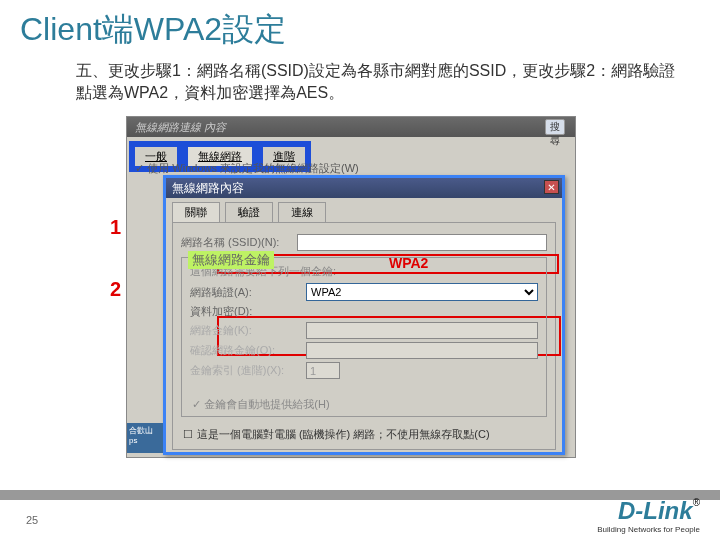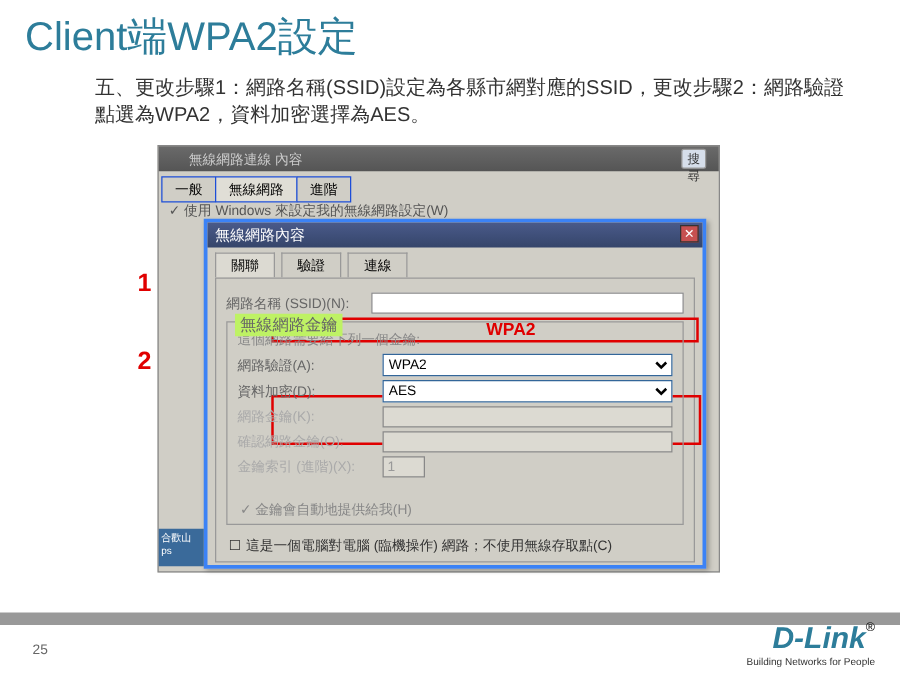--- a/index.html
+++ b/index.html
@@ -1,22 +1,22 @@
 <!DOCTYPE html>
 <html><head>
 <meta charset="utf-8">
 <style>
 * { box-sizing: border-box; margin: 0; padding: 0; }
 body { width: 720px; height: 540px; font-family: Arial, "Microsoft JhengHei", sans-serif; background: #fff; position: relative; overflow: hidden; }
 .title { color: #2d7d9a; font-size: 32px; padding: 8px 0 0 20px; font-weight: 400; }
 .inst { font-size: 16px; color: #333; padding: 8px 40px 0 76px; line-height: 1.4; }
 .shot { position: absolute; left: 126px; top: 116px; width: 450px; height: 342px; background: #d0cec6; border: 1px solid #888; }
-.bg-title { position: absolute; left: 0; top: 0; right: 0; height: 20px; background: linear-gradient(#6a6a6a,#555); color: #ccc; font-size: 11px; padding: 3px 24px; }
+.bg-title { position: absolute; left: 0; top: 0; right: 0; height: 20px; background: linear-gradient(#6a6a6a,#555); color: #ccc; font-size: 11px; padding: 3px 8px; font-style: italic; }
 .bg-tabs { position: absolute; left: 2px; top: 24px; font-size: 11px; }
-.bg-tab { display: inline-block; padding: 2px 10px; border: 1px solid #1d4ed8; background: #d0cec6; margin-right: -1px; }
+.bg-tab { display: inline-block; padding: 2px 10px; border: 6px solid #1d4ed8; background: #d0cec6; margin-right: -1px; text-decoration: underline; }
 .bg-tab.act { background: #e0ded6; }
 .bg-chk { position: absolute; left: 8px; top: 44px; font-size: 11px; color: #555; }
 .searchbtn { position: absolute; left: 418px; top: 2px; width: 20px; height: 16px; background: #d6deea; border: 1px solid #999; font-size: 10px; color: #333; text-align: center; border-radius: 2px; }
 .dlg { position: absolute; left: 36px; top: 58px; width: 402px; height: 280px; background: #d0cec6; border: 3px solid #3b82f6; box-shadow: 2px 2px 4px rgba(0,0,0,.3); }
 .dlg-title { height: 20px; background: linear-gradient(#4a5a8a,#35456a); color: #fff; font-size: 12px; padding: 2px 6px; position: relative; }
 .dlg-x { position: absolute; right: 3px; top: 2px; width: 15px; height: 14px; background: #c75050; color: #fff; font-size: 10px; text-align: center; line-height: 13px; border: 1px solid #333; }
 .dlg-tabs { padding: 4px 0 0 6px; font-size: 11px; }
 .dlg-tab { display: inline-block; padding: 2px 12px; border: 1px solid #999; border-bottom: none; background: #d0cec6; margin-right: 2px; }
 .dlg-tab.act { background: #dcdad2; }
 .dlg-body { border: 1px solid #999; margin: 0 6px 6px; background: #d0cec6; padding: 8px; height: 228px; position: relative; }
@@ -87,21 +87,20 @@
 
       <div class="grp">
         <span class="grp-title">無線網路金鑰</span>
         <div class="grp-desc">這個網路需要給下列一個金鑰:</div>
         <div class="row">
           <span class="lbl">網路驗證(A):</span>
           <select><option>WPA2</option></select>
         </div>
         <div class="row">
           <span class="lbl">資料加密(D):</span>
-          <select><option>AES</option></select>
         </div>
         <div class="row disabled">
           <span class="lbl">網路金鑰(K):</span>
           <input type="text" disabled="" style="">
         </div>
         <div class="row disabled">
           <span class="lbl">確認網路金鑰(O):</span>
           <input type="text" disabled="" style="">
         </div>
         <div class="row disabled">

